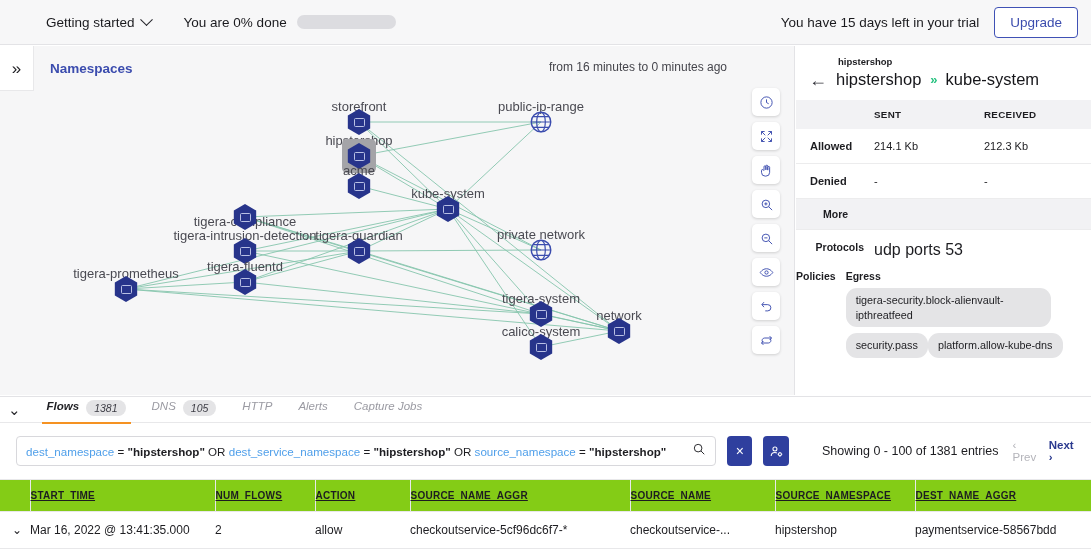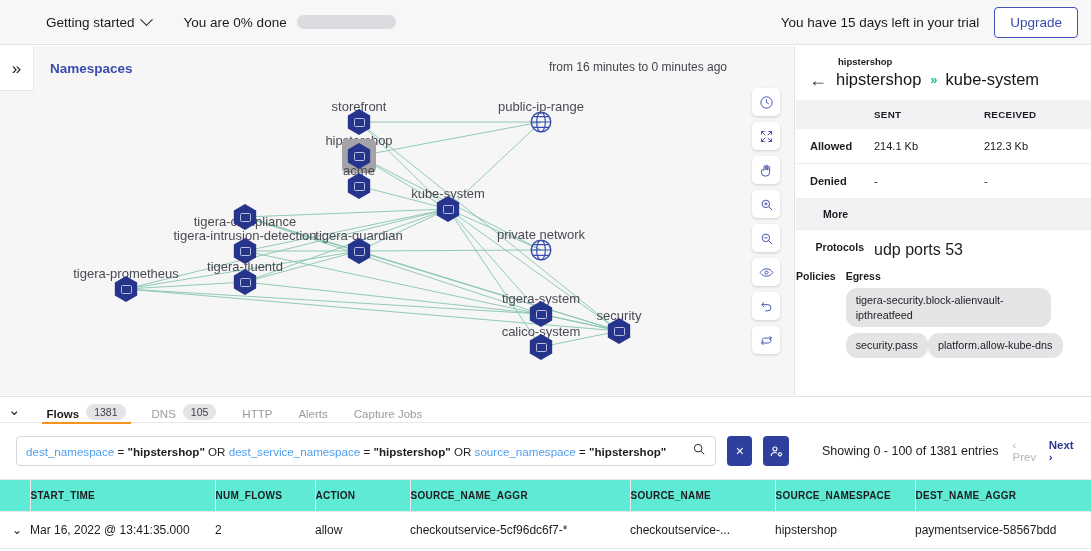--- a/index.html
+++ b/index.html
@@ -177,23 +177,23 @@
     background: #ffffff; border-top: 1px solid #e3e3e6;
   }
   .tabs {
     height: 26px; display: flex; align-items: center;
     border-bottom: 1px solid #e8e8ea; padding-left: 8px;
   }
   .tabs .collapse-chev {
     font-size: 15px; color: #1d1d21; margin-right: 13px; cursor: pointer;
   }
   .tab {
-    display: flex; align-items: flex-end; gap: 7px;
+    display: flex; align-items: flex-start; gap: 7px;
     padding: 3px 13px; height: 26px; font-size: 11.5px;
-    color: #9a9aa2; cursor: pointer; position: relative;
+    color: #9a9aa2; cursor: pointer; position: relative; font-style: italic;
   }
   .tab.active { color: #1d1d21; font-weight: 700; }
   .tab.active::after {
     content: ''; position: absolute; left: 8px; right: 8px; bottom: -1px;
     height: 2px; background: #f59222;
   }
   .tab .count {
     background: #e4e4e6; border-radius: 9px; padding: 2px 8px;
     font-size: 10.5px; color: #3d3d45; font-weight: 400;
   }
@@ -223,24 +223,25 @@
   .sqbtn .xg { font-size: 14px; line-height: 1; }
   .showing {
     margin-left: 33px; font-size: 12.5px; color: #1d1d21; white-space: nowrap;
   }
   .pager { margin-left: 14px; font-size: 11.5px; display: flex; gap: 11px; }
   .pager .prev { color: #b4b4ba; cursor: default; }
   .pager .next { color: #2b3a8f; font-weight: 700; cursor: pointer; }
 
   table.flows { width: 1091px; border-collapse: collapse; table-layout: fixed; }
   table.flows th {
-    background: #5eead4; font-size: 10px; font-weight: 700; color: #1d1d21;
+    background: #84cc16; font-size: 10px; font-weight: 700; color: #1d1d21;
     text-align: left; padding: 10px 0; border-right: 1px solid #e8e8ea;
     border-top: 1px solid #e8e8ea; border-bottom: 1px solid #e8e8ea;
     letter-spacing: .25px;
+    text-decoration: underline;
   }
   table.flows td {
     font-size: 12px; color: #1d1d21; padding: 11px 0;
     border-bottom: 1px solid #e8e8ea;
     white-space: nowrap; overflow: hidden;
   }
   .col-exp { width: 30px; padding-left: 12px !important; }
   .exp-chev { font-size: 12px; color: #1d1d21; cursor: pointer; }
 </style>
 </head>
@@ -367,21 +368,21 @@
           <div class="hex">
             <div class="screen"></div>
           </div>
         </div>
         <div class="nlabel" style="left: 541px; top: 245px;">tigera-system</div>
         <div class="node" style="left: 541px; top: 268px;">
           <div class="hex">
             <div class="screen"></div>
           </div>
         </div>
-        <div class="nlabel" style="left: 619px; top: 262px;">security</div>
+        <div class="nlabel" style="left: 619px; top: 262px;">network</div>
         <div class="node" style="left: 619px; top: 285px;">
           <div class="hex">
             <div class="screen"></div>
           </div>
         </div>
         <div class="nlabel" style="left: 541px; top: 278px;">calico-system</div>
         <div class="node" style="left: 541px; top: 301px;">
           <div class="hex">
             <div class="screen"></div>
           </div>

